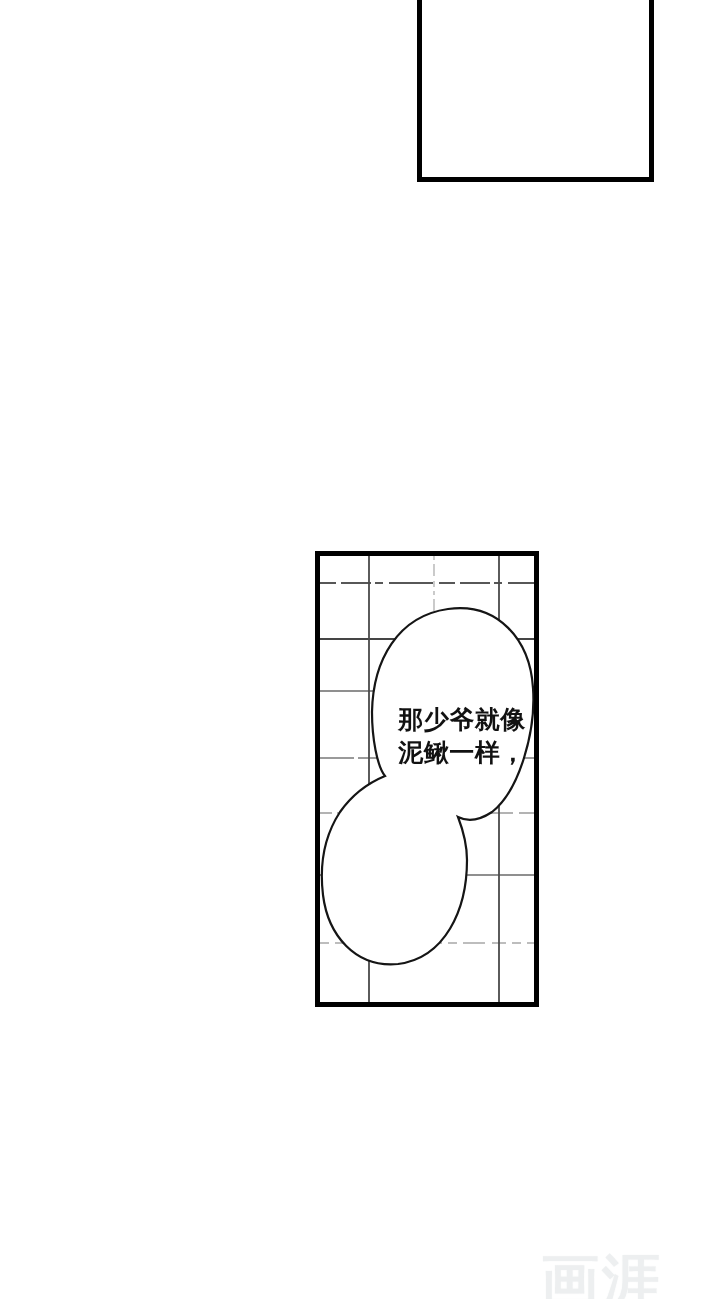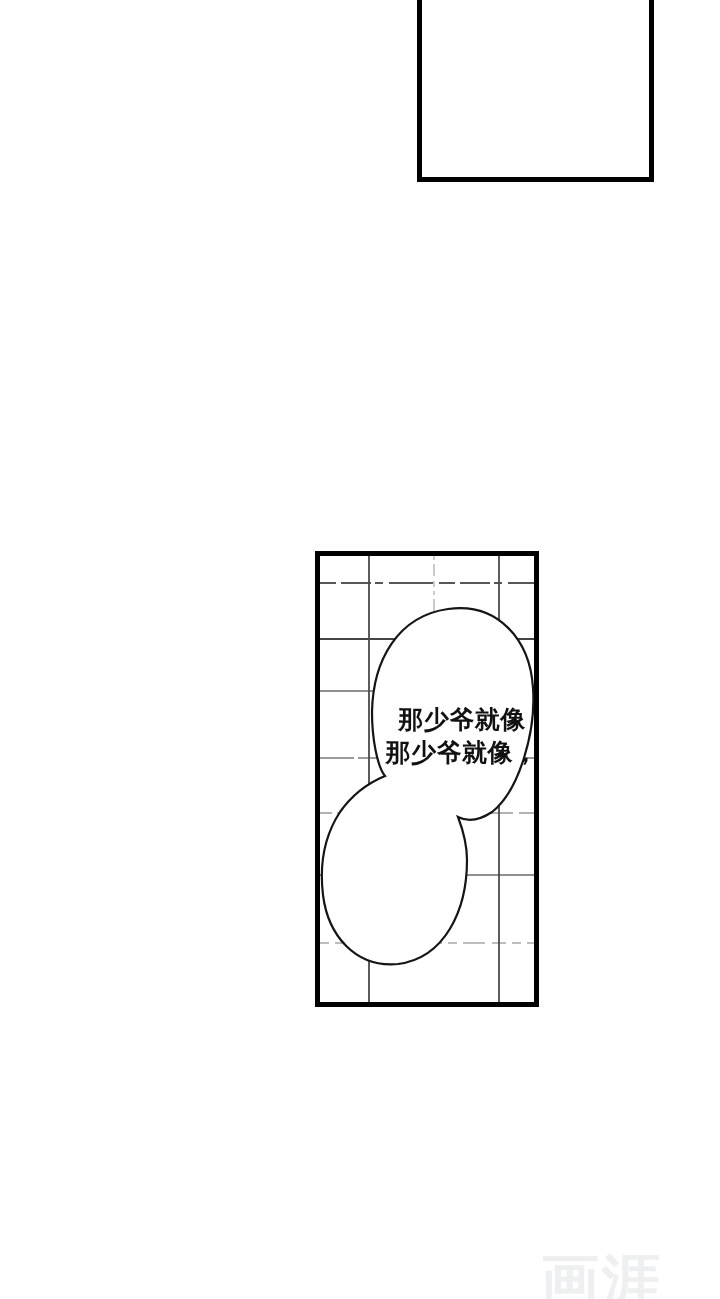--- a/index.html
+++ b/index.html
@@ -91,21 +91,21 @@
                C 143 274 147 289 147 304
                C 147 354 125 402 78 408
                C 35 412 8 379 3 339
                C -1 306 5 279 20 256
                C 32 239 48 227 65 220
                Z" fill="#ffffff" stroke="#151515" stroke-width="2.2" stroke-linejoin="miter"></path>
     </svg>
 
     <div class="bubble-text bt1">
       <span>那少爷就像</span>
-      <span>那少爷就像，</span>
+      <span>泥鳅一样，</span>
     </div>
 
 
   </div>
 
   <div class="watermark">画涯</div>
 
 </div>
 
 </body></html>

